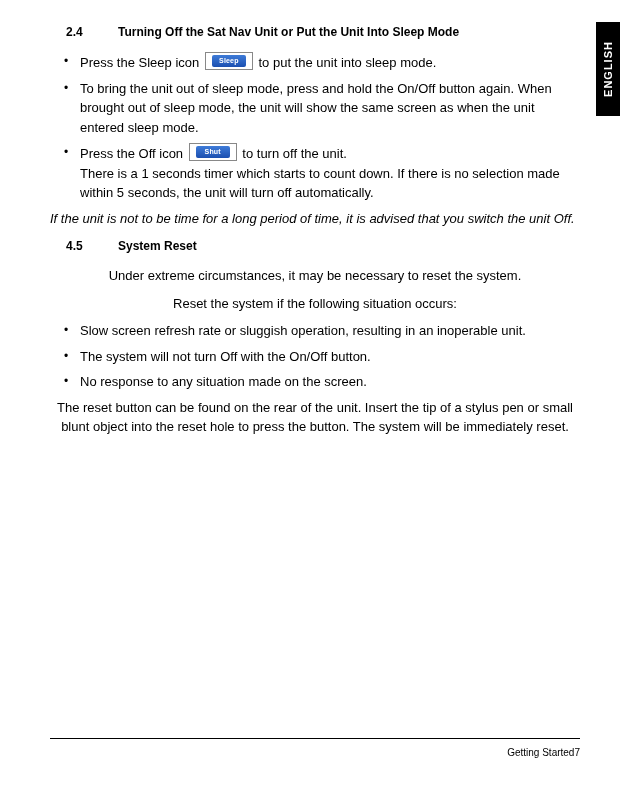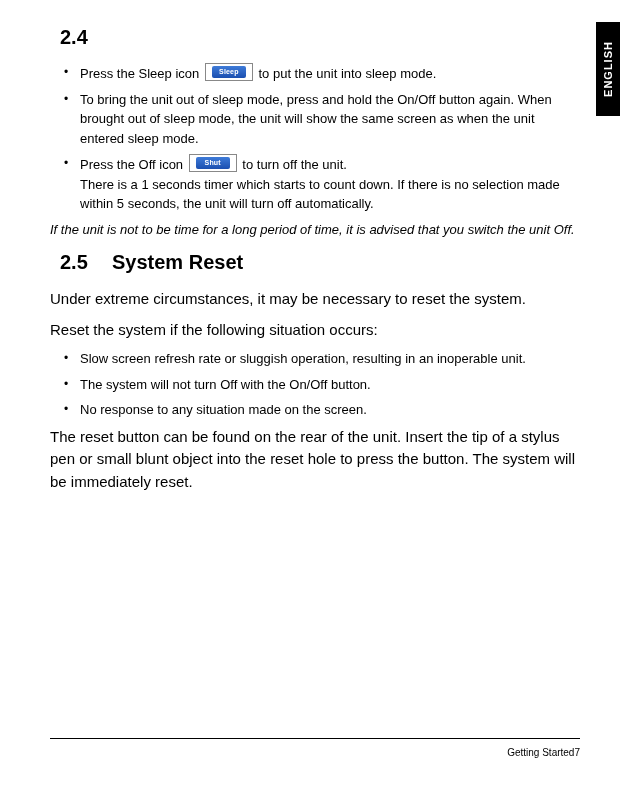--- a/index.html
+++ b/index.html
@@ -32,23 +32,23 @@
     font-weight: 600;
     display: flex;
     align-items: center;
     justify-content: center;
   }
   .lang-tab span {
     transform: rotate(-90deg);
     white-space: nowrap;
   }
   h2.section {
-    font-size: 20px;
+    font-size: 12px;
     font-weight: 700;
-    margin: 0 0 12px 10px;
+    margin: 0 0 12px 16px;
     line-height: 1.35;
     display: flex;
     align-items: center;
   }
   h2.section .num {
     display: inline-block;
     min-width: 52px;
   }
   h2.section .title {
     display: inline-block;
@@ -89,23 +89,24 @@
     background: linear-gradient(#3e7bd8, #1b4fb0);
     color: #fff;
     font-size: 7px;
     font-weight: 600;
     display: flex;
     align-items: center;
     justify-content: center;
     letter-spacing: 0.2px;
   }
   p.body {
-    font-size: 15px;
+    font-size: 13px;
     line-height: 1.5;
     margin: 0 0 8px 0;
+    text-align: center;
   }
   .note-label {
     font-size: 13px;
     font-weight: 700;
     font-style: italic;
     margin: 0 0 0 0;
   }
   .note-text {
     font-size: 13px;
     font-style: italic;
@@ -129,20 +130,21 @@
 <body>
 
 <div class="page">
 
   <div class="lang-tab">
     <span>ENGLISH</span>
   </div>
 
   <h2 class="section">
     <span class="num">2.4</span>
+    <span class="title">Turning Off the Sat Nav Unit or Put the Unit Into Sleep Mode</span>
   </h2>
 
   <ul class="bullets">
     <li>
       <span>Press the Sleep icon </span>
       <span class="icon-chip">
         <span class="inner">Sleep</span>
       </span>
       <span> to put the unit into sleep mode.</span>
     </li>
@@ -155,21 +157,21 @@
         <span class="inner">Shut</span>
       </span>
       <span> to turn off the unit.</span><br>
       <span>There is a 1 seconds timer which starts to count down. If there is no selection made within 5 seconds, the unit will turn off automatically.</span>
     </li>
   </ul>
 
   <div class="note-text">If the unit is not to be time for a long period of time, it is advised that you switch the unit Off.</div>
 
   <h2 class="section">
-    <span class="num">2.5</span>
+    <span class="num">4.5</span>
     <span class="title">System Reset</span>
   </h2>
 
   <p class="body">Under extreme circumstances, it may be necessary to reset the system.</p>
   <p class="body">Reset the system if the following situation occurs:</p>
 
   <ul class="bullets">
     <li>
       <span>Slow screen refresh rate or sluggish operation, resulting in an inoperable unit.</span>
     </li>

